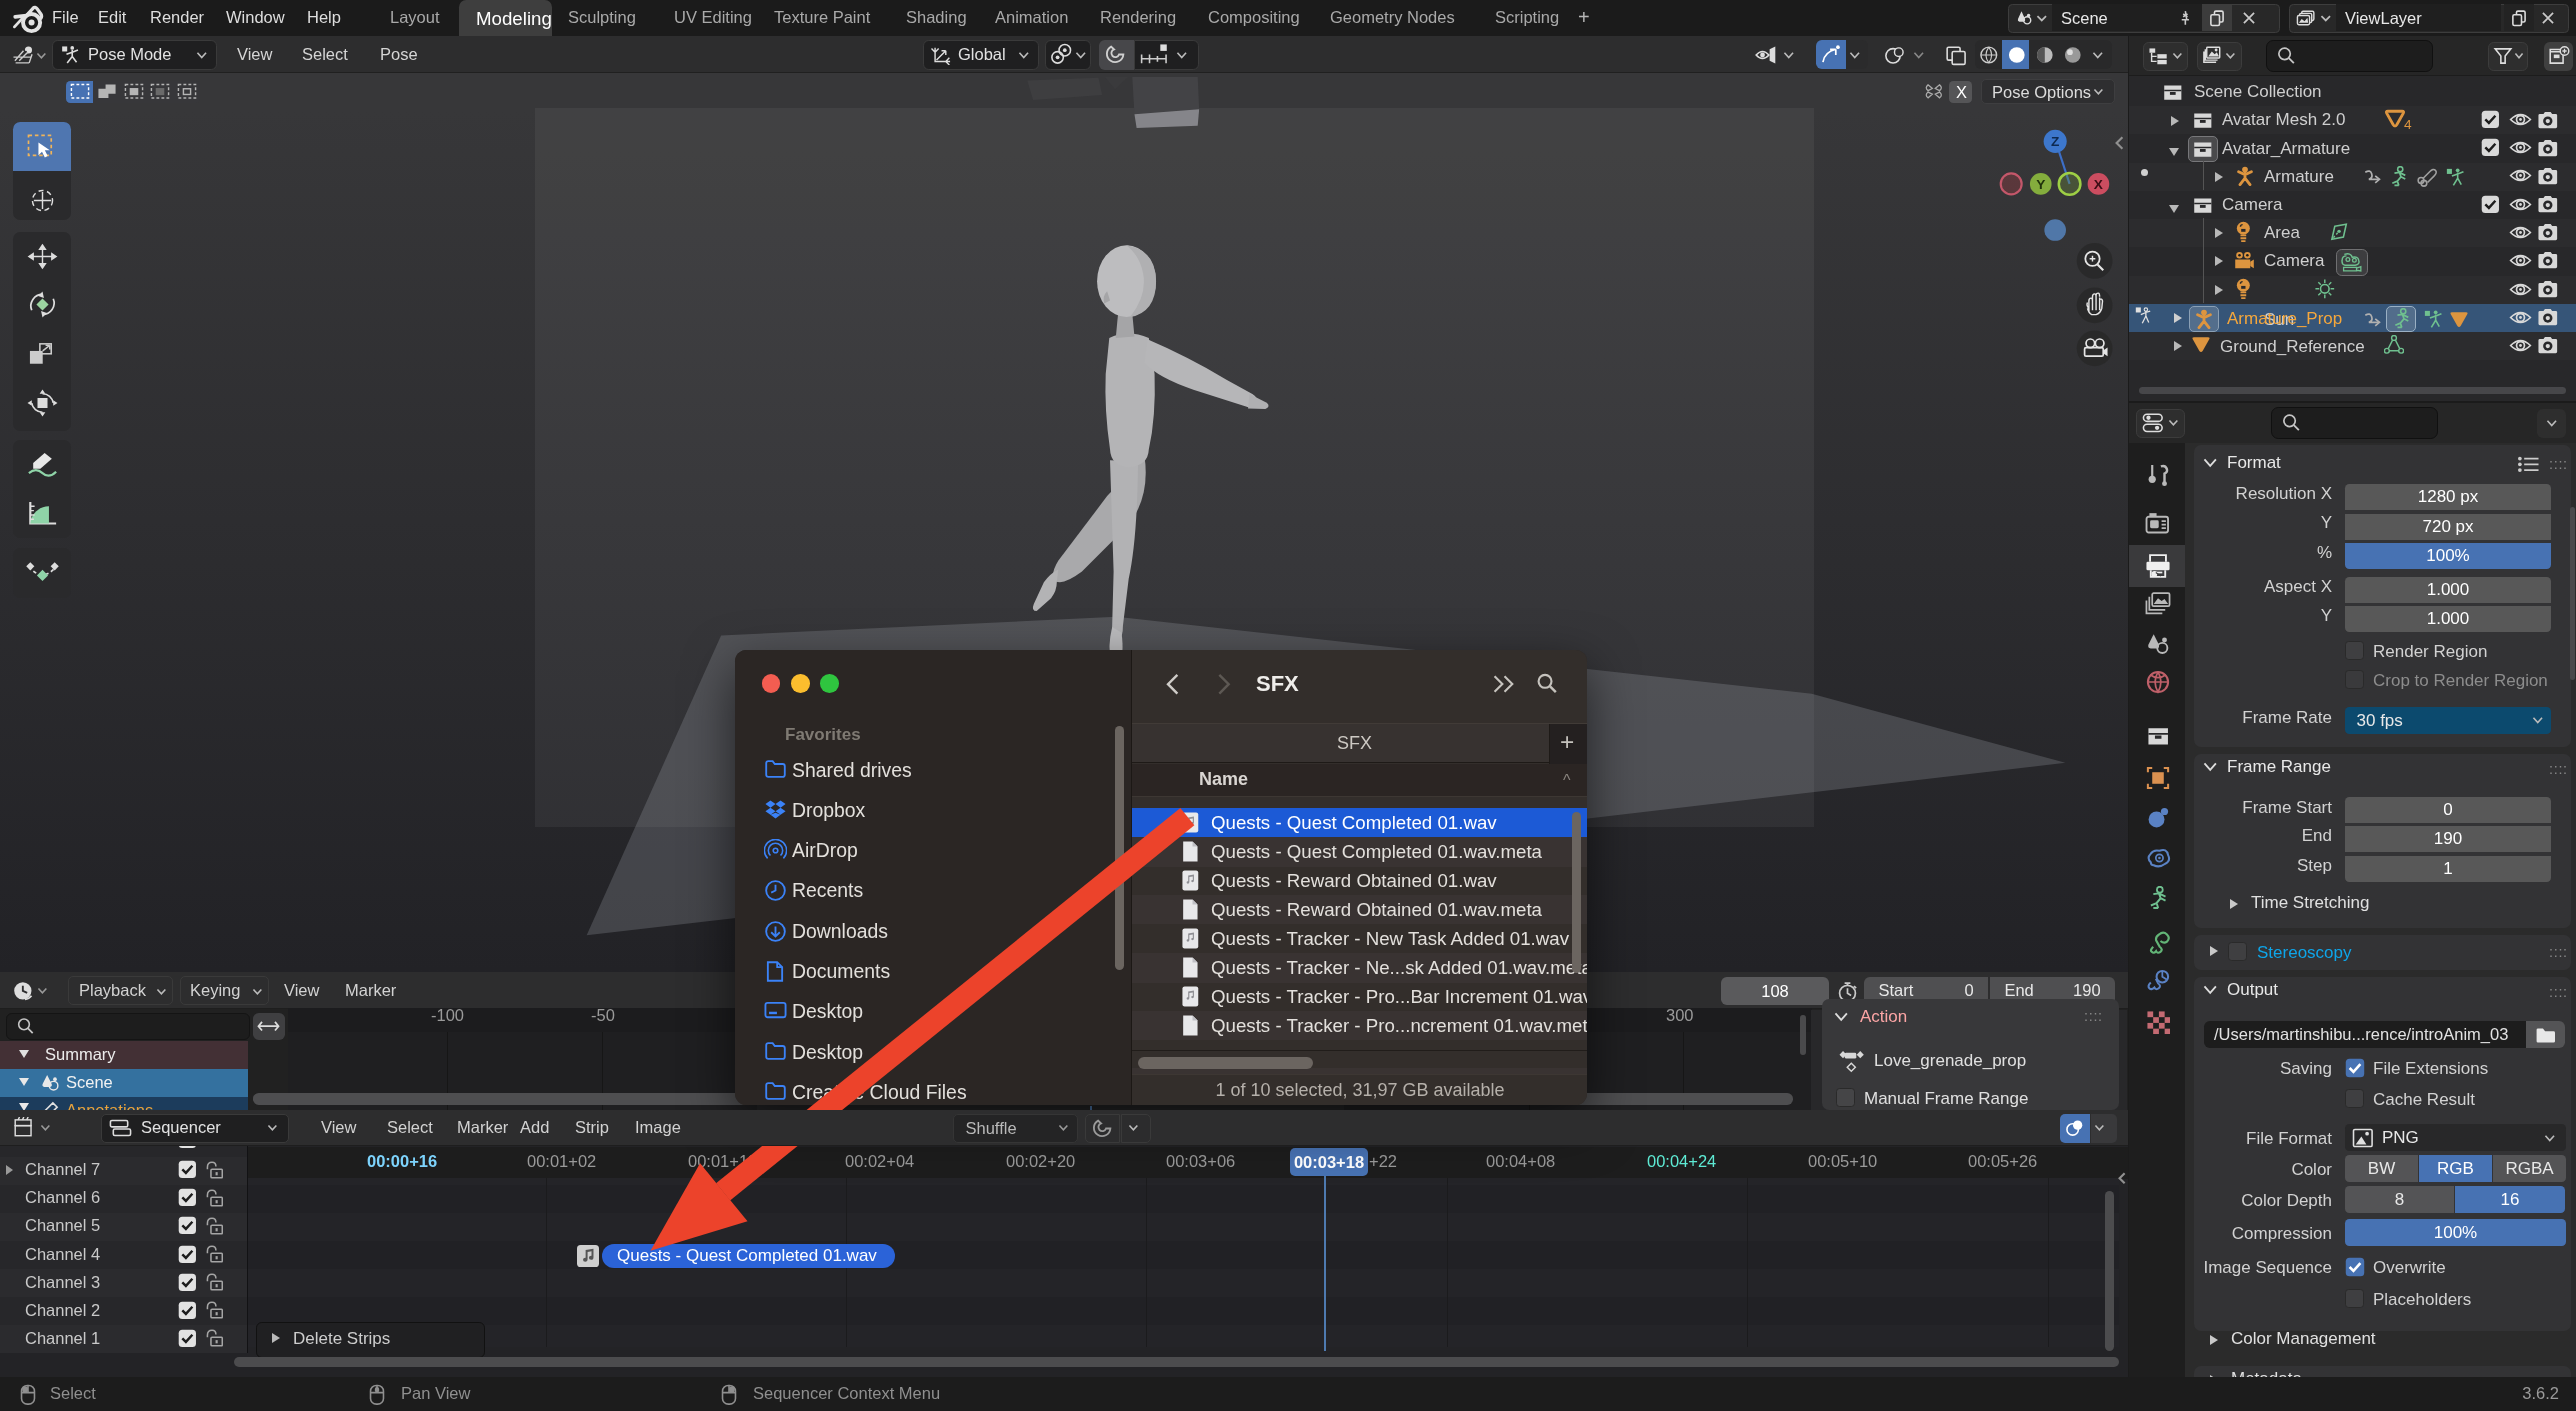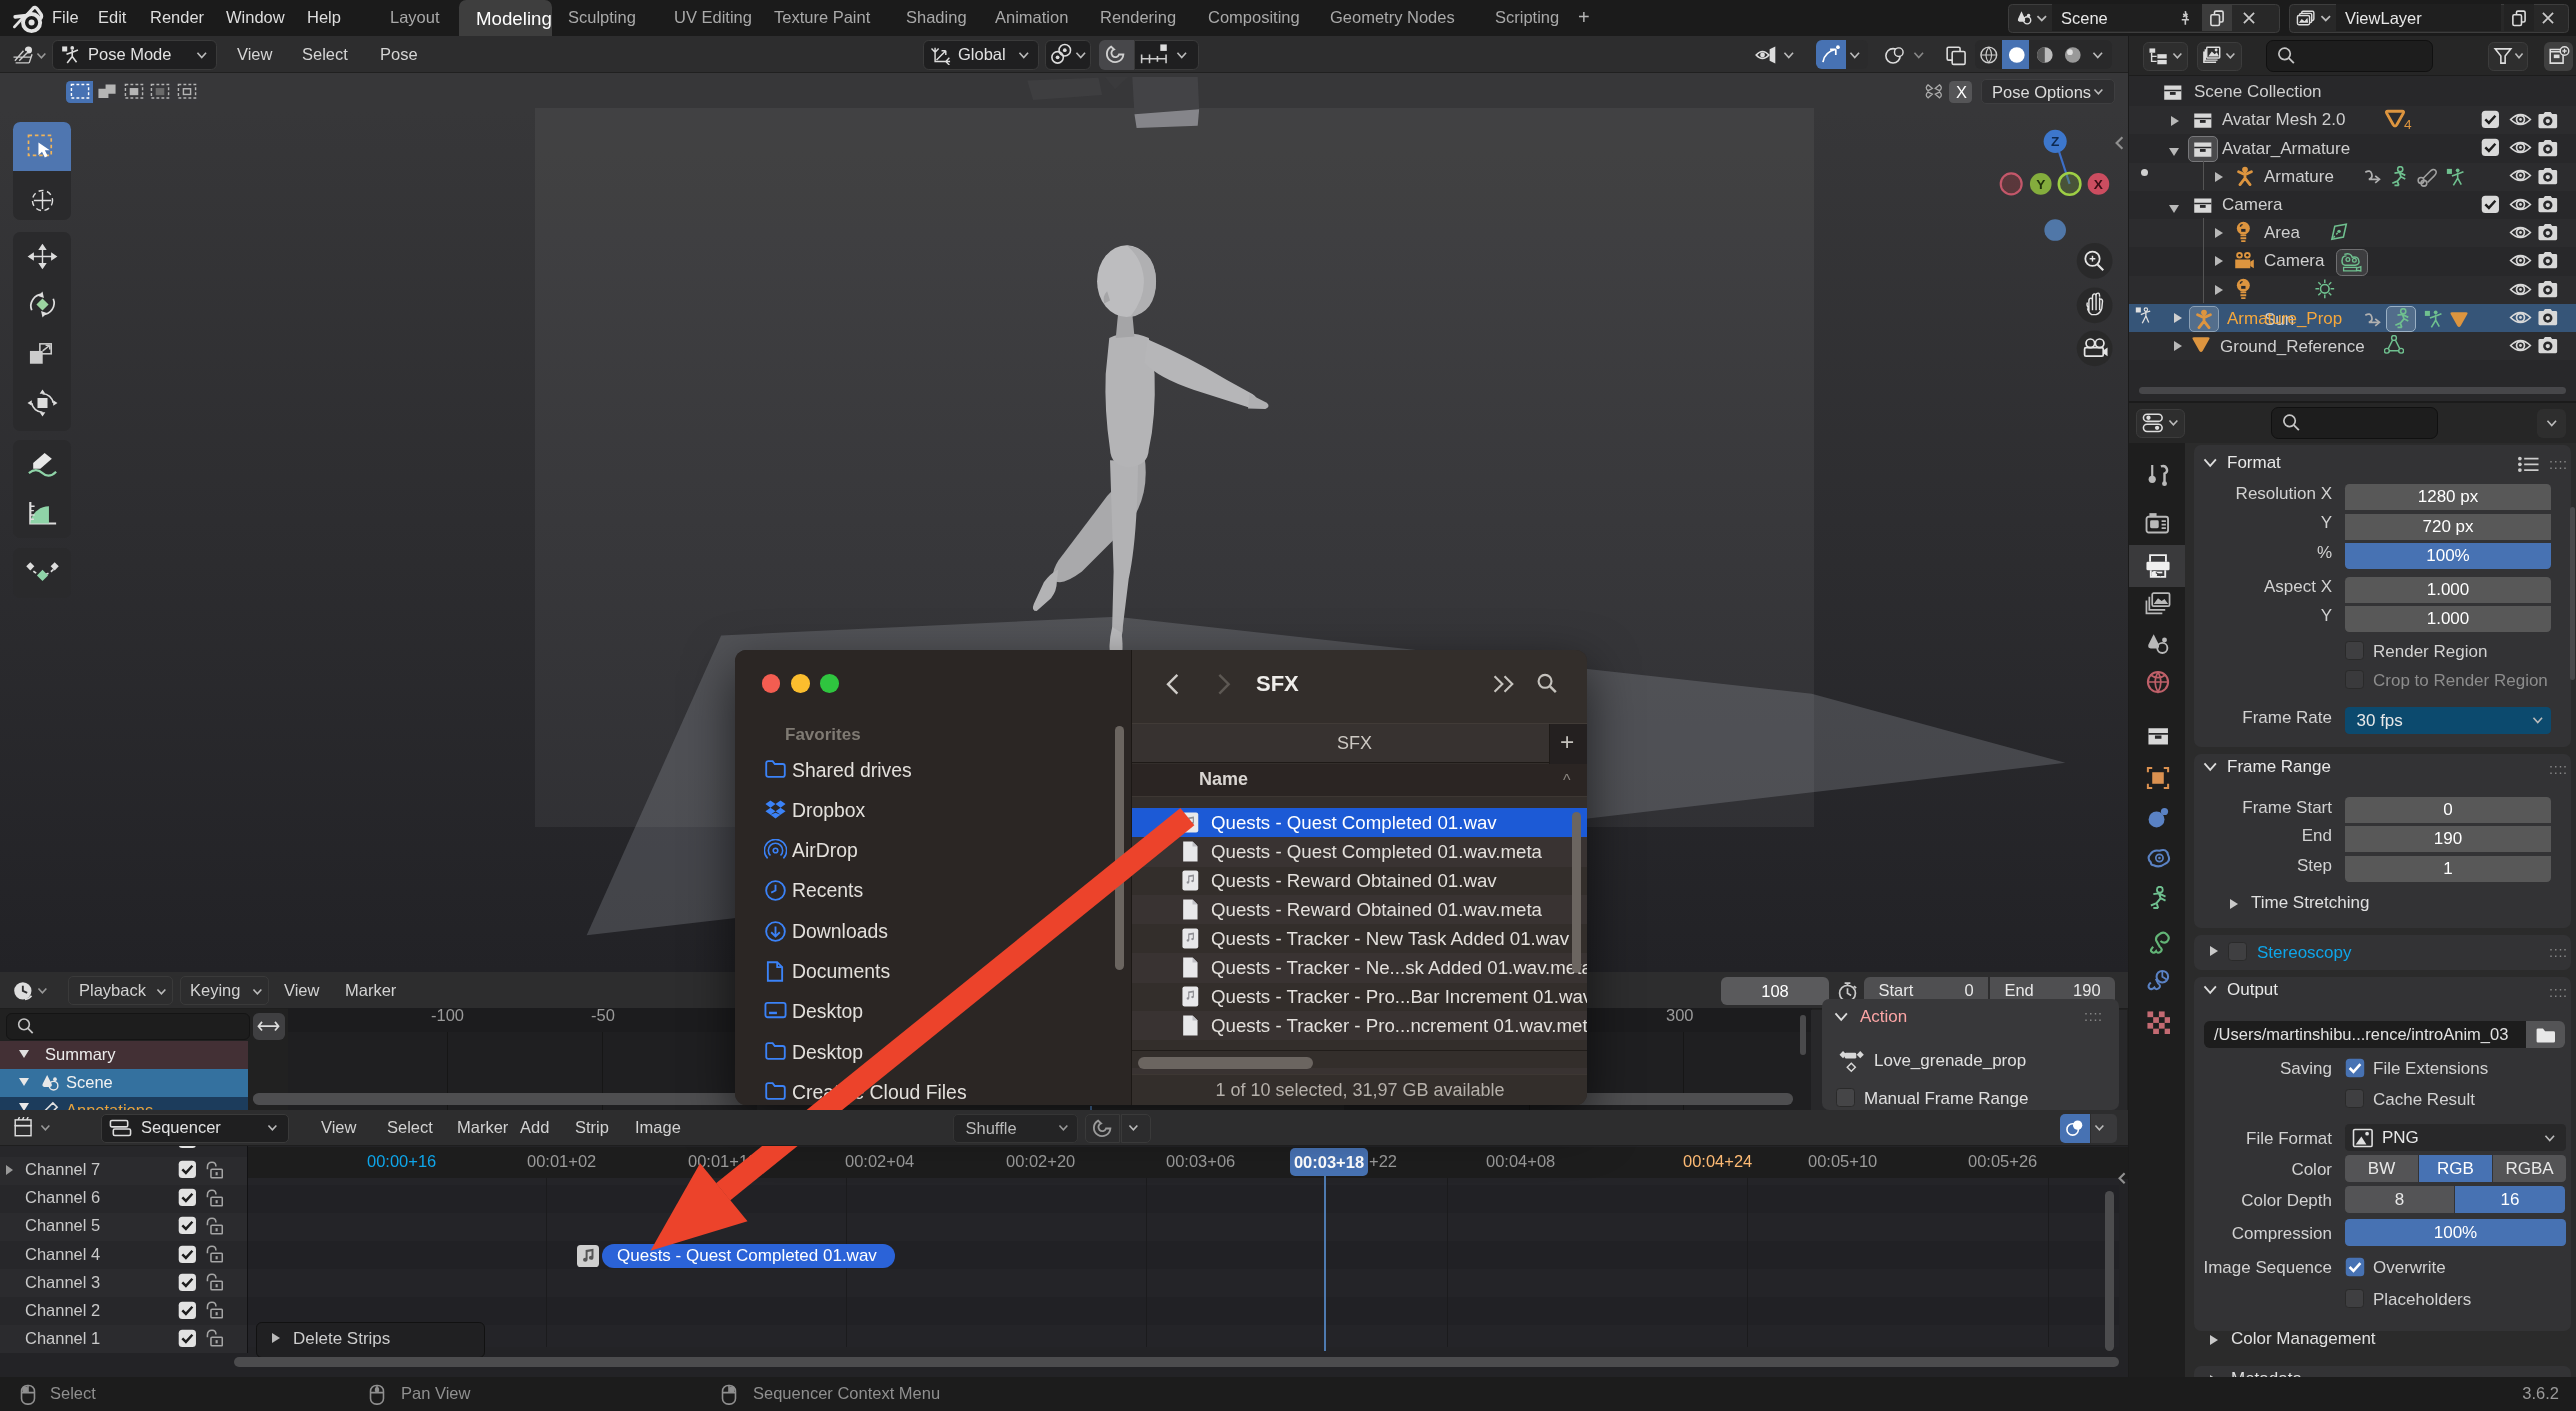--- a/index.html
+++ b/index.html
@@ -994,29 +994,29 @@
           <circle cx="12" cy="16" r="8" fill="none" stroke="#fff" stroke-width="2.2"></circle>
           <circle cx="19" cy="10" r="6.5" fill="#fff"></circle>
         </svg>
   <div class="abs" style="left:2091px;top:3.6px;width:26px;height:29px;background:#39393b;border-radius:0 5px 5px 0;"></div>
   <svg class="abs" style="left:2094px;top:14.4px;" width="10.8" height="8" viewBox="0 0 15 11">
           <path d="M2 2 L7.5 8 L13 2" stroke="#bbb" stroke-width="2.2" fill="none"></path>
         </svg>
   </div>
 
   <div class="abs" style="left:0;top:37px;width:2128px;height:32px;background:#1d1d1d;"></div>
-  <div class="abs" style="left:367px;top:42px;color:#0ea5e9;">00:00+16</div>
+  <div class="abs" style="left:367px;top:42px;color:#7dd3fc;font-weight:bold;">00:00+16</div>
   <div class="abs" style="left:527px;top:42px;color:#9a9a9a;">00:01+02</div>
   <div class="abs" style="left:688px;top:42px;color:#9a9a9a;">00:01+18</div>
   <div class="abs" style="left:845px;top:42px;color:#9a9a9a;">00:02+04</div>
   <div class="abs" style="left:1006px;top:42px;color:#9a9a9a;">00:02+20</div>
   <div class="abs" style="left:1166px;top:42px;color:#9a9a9a;">00:03+06</div>
   <div class="abs" style="left:1369px;top:42px;color:#9a9a9a;">+22</div>
   <div class="abs" style="left:1486px;top:42px;color:#9a9a9a;">00:04+08</div>
-  <div class="abs" style="left:1647px;top:42px;color:#fdba74;margin-left:36px;">00:04+24</div>
+  <div class="abs" style="left:1647px;top:42px;color:#5eead4;">00:04+24</div>
   <div class="abs" style="left:1808px;top:42px;color:#9a9a9a;">00:05+10</div>
   <div class="abs" style="left:1968px;top:42px;color:#9a9a9a;">00:05+26</div>
 
   <div class="abs" style="left:248px;top:68px;width:1871px;height:169px;background:#242428;"></div>
   <div class="abs" style="left:248px;top:75px;width:1871px;height:28px;background:#212125;"></div>
   <div class="abs" style="left:248px;top:131px;width:1871px;height:28px;background:#212125;"></div>
   <div class="abs" style="left:248px;top:187px;width:1871px;height:28px;background:#212125;"></div>
 
   <div class="abs" style="left:546px;top:68px;width:1.4px;height:169px;background:#1b1b1d;"></div>
   <div class="abs" style="left:846px;top:68px;width:1.4px;height:169px;background:#1b1b1d;"></div>

